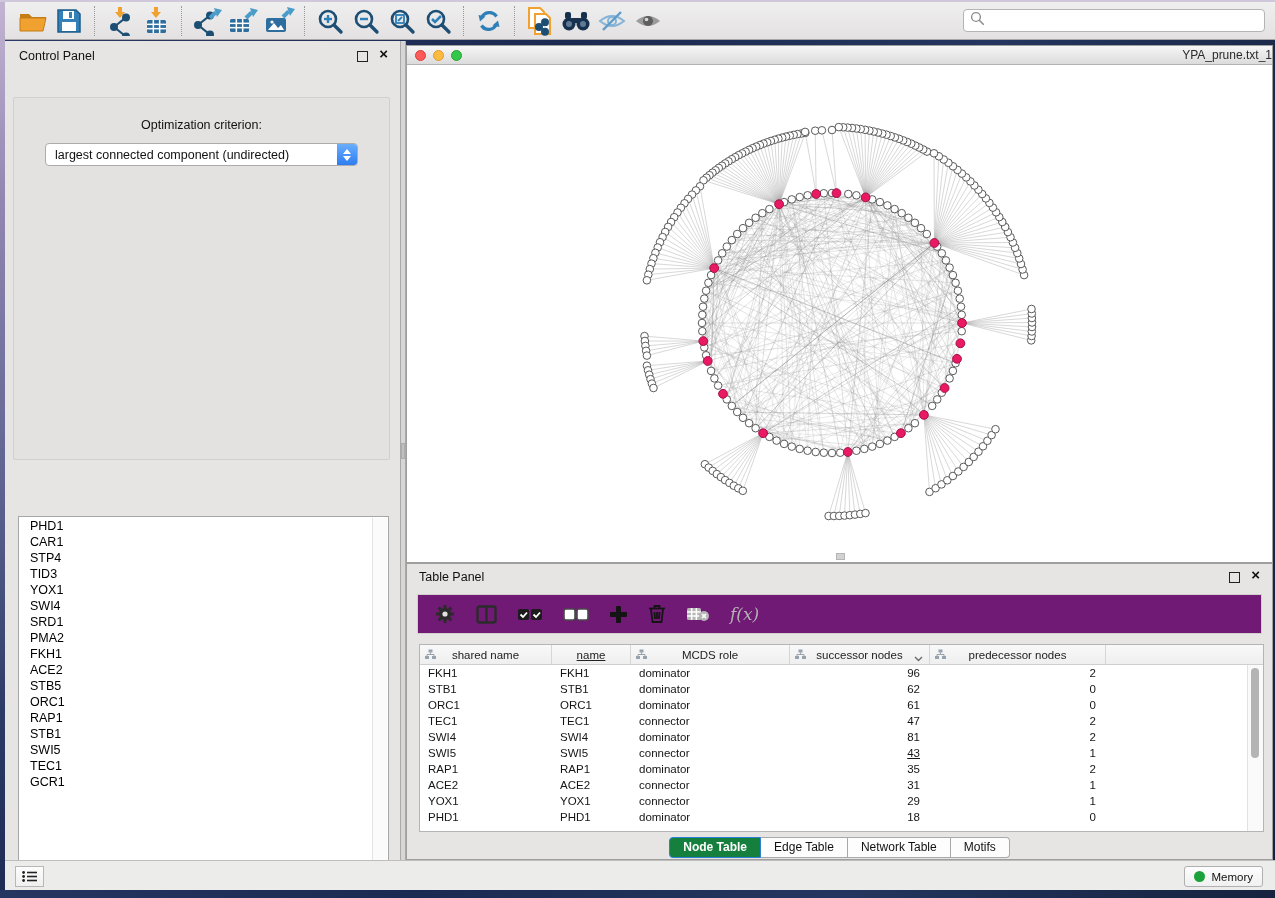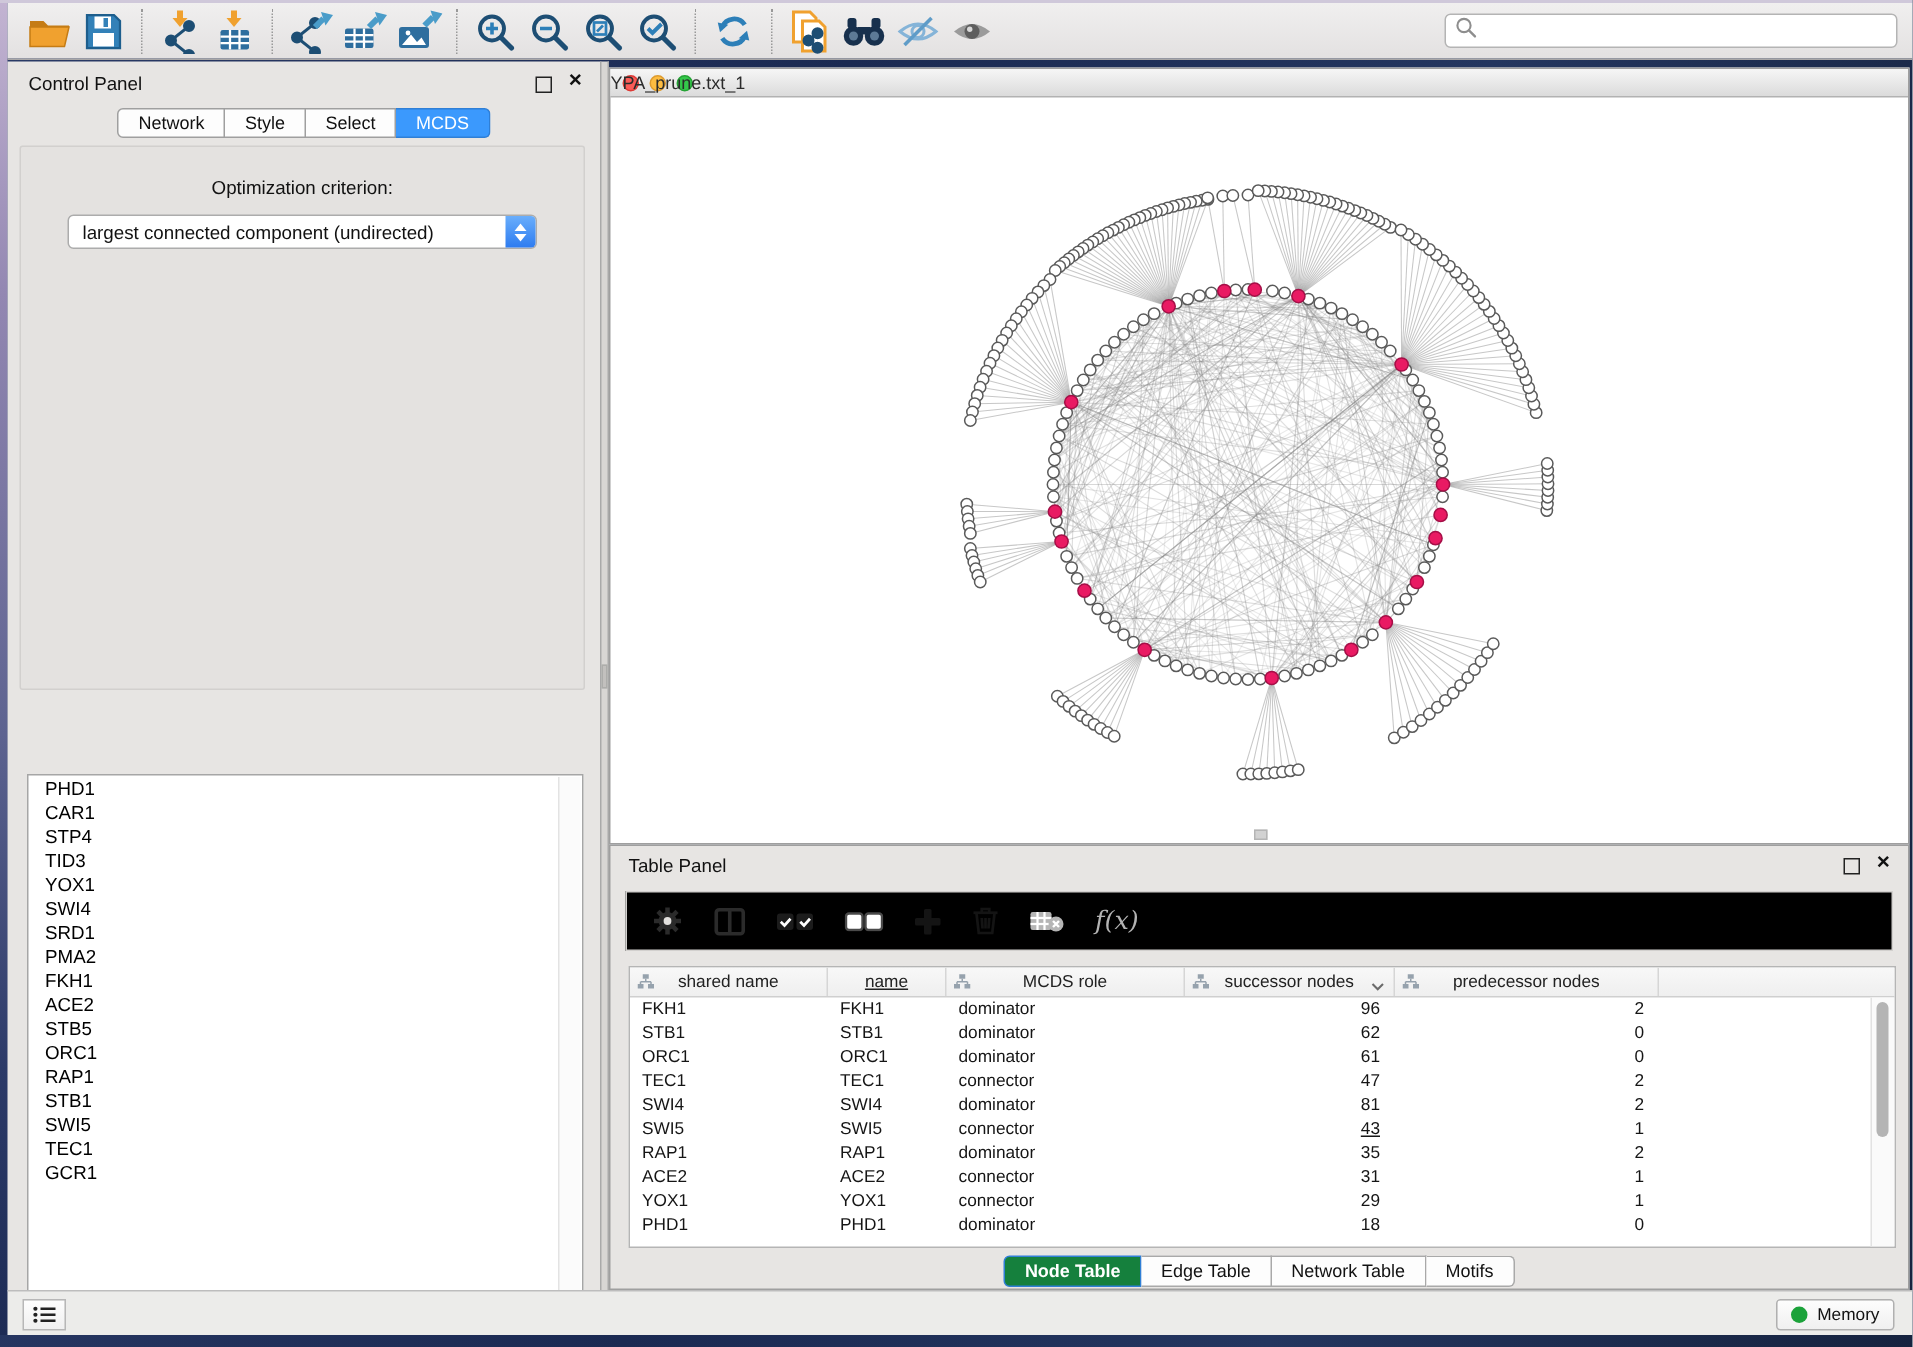--- a/index.html
+++ b/index.html
@@ -64,31 +64,31 @@
   #v-splitter .grip{position:absolute;left:0px;top:402px;width:4px;height:16px;background:#c2c0be;border:1px solid #adadab;box-sizing:border-box;}
 
   
   #network-window{position:absolute;left:406px;top:45px;width:867px;height:518px;box-sizing:border-box;
     background:#fff;border:1px solid #9f9f9f;}
   #net-titlebar{height:18px;background:linear-gradient(#f6f6f6,#dbdbdb);border-bottom:1px solid #b2b2b2;position:relative;}
   .light{position:absolute;top:4px;width:11px;height:11px;border-radius:50%;box-sizing:border-box;}
   #light-close{left:8px;background:#fc5b57;border:1px solid #dd3b36;}
   #light-min{left:26px;background:#fdbc40;border:1px solid #dd9b2f;}
   #light-zoom{left:44px;background:#34c84a;border:1px solid #24a334;}
-  #net-title{position:absolute;left:0;right:0;top:2px;text-align:left;font-size:12px;color:#2b2b2b;}
+  #net-title{position:absolute;left:0;right:0;top:2px;text-align:right;font-size:12px;color:#2b2b2b;}
   #net-canvas{position:absolute;left:0;top:19px;width:865px;height:497px;}
   #net-grip{position:absolute;left:429px;bottom:2px;width:9px;height:7px;background:#d2d2d2;border:1px solid #b5b5b5;box-sizing:border-box;}
 
   
   #table-panel{position:absolute;left:406px;top:563px;width:867px;height:297px;box-sizing:border-box;
     background:#e7e5e3;border:1px solid #9f9f9f;}
   #tp-title{position:absolute;left:12px;top:6px;font-size:12.5px;color:#111;}
   #tp-float{right:32px;} #tp-close{right:12px;}
   #tp-toolbar{position:absolute;left:10px;top:30px;width:845px;height:40px;box-sizing:border-box;
-    background:#000000;border:1px solid #d2d0ce;display:flex;align-items:center;gap:20px;padding:0 16px;}
+    background:#701a75;border:1px solid #d2d0ce;display:flex;align-items:center;gap:20px;padding:0 16px;}
   .tpicon{display:flex;align-items:center;justify-content:center;height:30px;}
   .fx{font-family:"DejaVu Serif",serif;font-style:italic;font-size:17px;color:#b3b3b3;}
 
   #node-table{position:absolute;left:12px;top:80px;width:845px;height:188px;box-sizing:border-box;
     background:#fff;border:1px solid #b5b5b5;overflow:hidden;}
   #nt-header{display:flex;height:19px;background:linear-gradient(#f8f8f8,#efefef);border-bottom:1px solid #cfcfcf;}
   .nt-hcell{box-sizing:border-box;border-right:1px solid #d6d6d6;display:flex;align-items:center;justify-content:center;
     gap:5px;font-size:11.5px;color:#222;position:relative;}
   .nt-hcell .tree{flex:0 0 auto;position:absolute;left:5px;top:4px;}
   .sortchev{position:absolute;right:6px;top:7px;}
@@ -307,26 +307,20 @@
           <line x1="9.3" y1="9.3" x2="13.3" y2="13.3" stroke="#8e8e8e" stroke-width="1.6" stroke-linecap="round"></line>
         </svg></span>
       <input placeholder="" style="">
     </div>
   </div>
 
 <div id="control-panel">
   <div class="panel-title">Control Panel</div>
   <div class="float-ico" id="cp-float"></div>
   <div class="close-ico" id="cp-close">×</div>
-  <div id="cp-tabs">
-      <div class="cp-tab">Network</div>
-      <div class="cp-tab">Style</div>
-      <div class="cp-tab">Select</div>
-      <div class="cp-tab active">MCDS</div>
-    </div>
   <div id="cp-content">
     <div id="opt-label">Optimization criterion:</div>
     <div id="opt-select">
       <span class="val">largest connected component (undirected)</span>
       <span id="opt-stepper">
           <span class="chev-up"></span>
           <span class="chev-dn"></span>
         </span>
     </div>
   </div>

